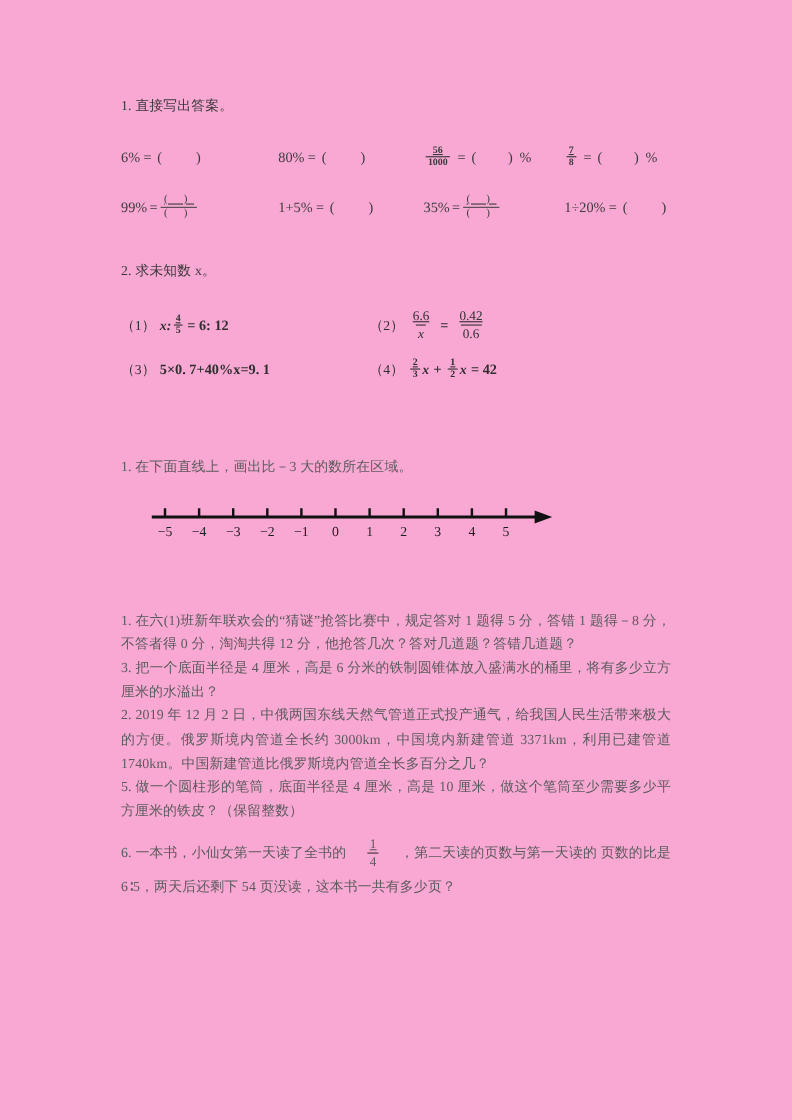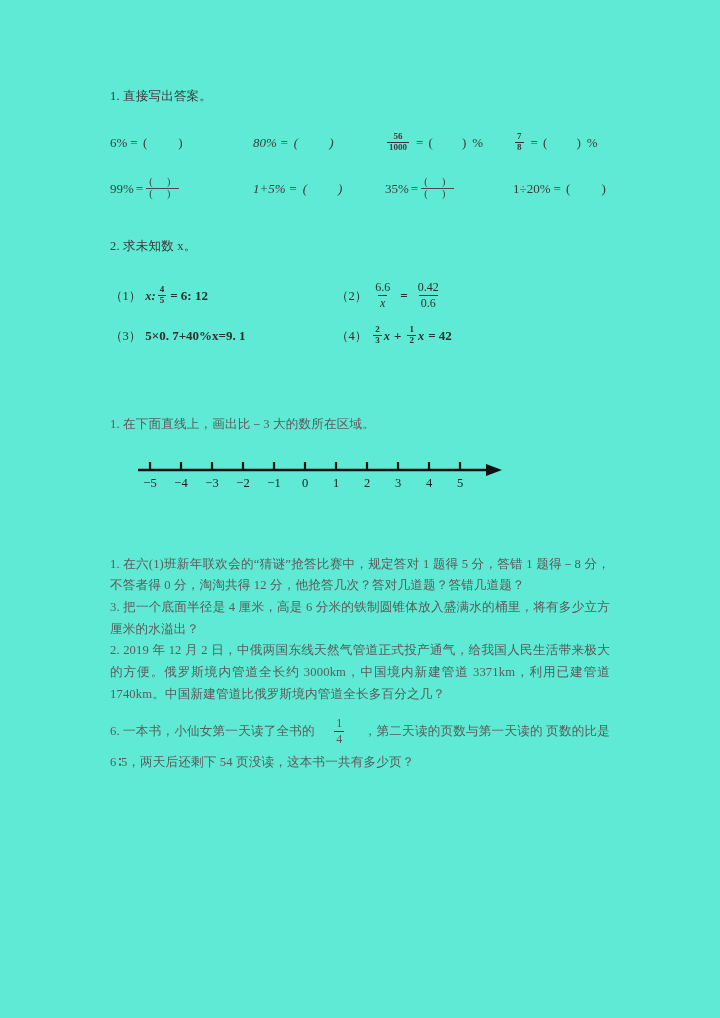--- a/index.html
+++ b/index.html
@@ -13,21 +13,21 @@
     position: relative;
     font-family: "Liberation Serif", "DejaVu Serif", serif;
     color: #2b2b2b;
     overflow: hidden;
   }
   .page {
     position: absolute;
     left: 0; top: 0;
     width: 720px;
     height: 1018px;
-    background: #5eead4;
+    background: #f9a8d4;
   }
   .content {
     position: absolute;
     left: 110px;
     top: 86px;
     width: 500px;
   }
 
   
   .q-label {
@@ -60,20 +60,21 @@
     vertical-align: middle;
     margin: 0 2px;
     position: relative;
     top: -1px;
   }
   .frac .num {
     font-size: 9px;
     font-weight: bold;
     line-height: 1.05;
     padding: 0 2px;
+    text-decoration: underline;
   }
   .frac .den {
     font-size: 9px;
     font-weight: bold;
     line-height: 1.05;
     padding: 0 2px;
     border-top: 1px solid #333;
   }
   .frac.big .num, .frac.big .den {
     font-size: 12px;
@@ -100,21 +101,21 @@
     color: #3b3b3b;
     margin-bottom: 0;
     height: 34px;
   }
   .blank-cell {
     display: flex;
     align-items: center;
     white-space: nowrap;
   }
   .c1 { width: 143px; }
-  .c2 { width: 132px; font-style: italic; }
+  .c2 { width: 132px; }
   .c3 { width: 128px; }
   .c4 { width: auto; }
   .pct { font-size: 13px; }
   .parens { letter-spacing: 1px; }
 
   
   .eq-row {
     display: flex;
     align-items: center;
     height: 40px;
@@ -323,20 +324,21 @@
     </div>
 
     <div class="gap-lg"></div>
 
 
     <div class="gap-md"></div>
 
     <div class="para para-grey">1. 在六(1)班新年联欢会的“猜谜”抢答比赛中，规定答对 1 题得 5 分，答错 1 题得－8 分，不答者得 0 分，淘淘共得 12 分，他抢答几次？答对几道题？答错几道题？</div>
     <div class="para para-grey">3. 把一个底面半径是 4 厘米，高是 6 分米的铁制圆锥体放入盛满水的桶里，将有多少立方厘米的水溢出？</div>
     <div class="para para-grey">2. 2019 年 12 月 2 日，中俄两国东线天然气管道正式投产通气，给我国人民生活带来极大的方便。俄罗斯境内管道全长约 3000km，中国境内新建管道 3371km，利用已建管道 1740km。中国新建管道比俄罗斯境内管道全长多百分之几？</div>
+    <div class="para para-grey">5. 做一个圆柱形的笔筒，底面半径是 4 厘米，高是 10 厘米，做这个笔筒至少需要多少平方厘米的铁皮？（保留整数）</div>
 
     <div class="gap-sm"></div>
 
     <div class="para para-grey" style="line-height:2.3">
       <span>6. 一本书，小仙女第一天读了全书的</span>
       <span class="frac big" style="margin:0 16px;">
         <span class="num">1</span>
         <span class="den">4</span>
       </span>
       <span>，第二天读的页数与第一天读的</span>

